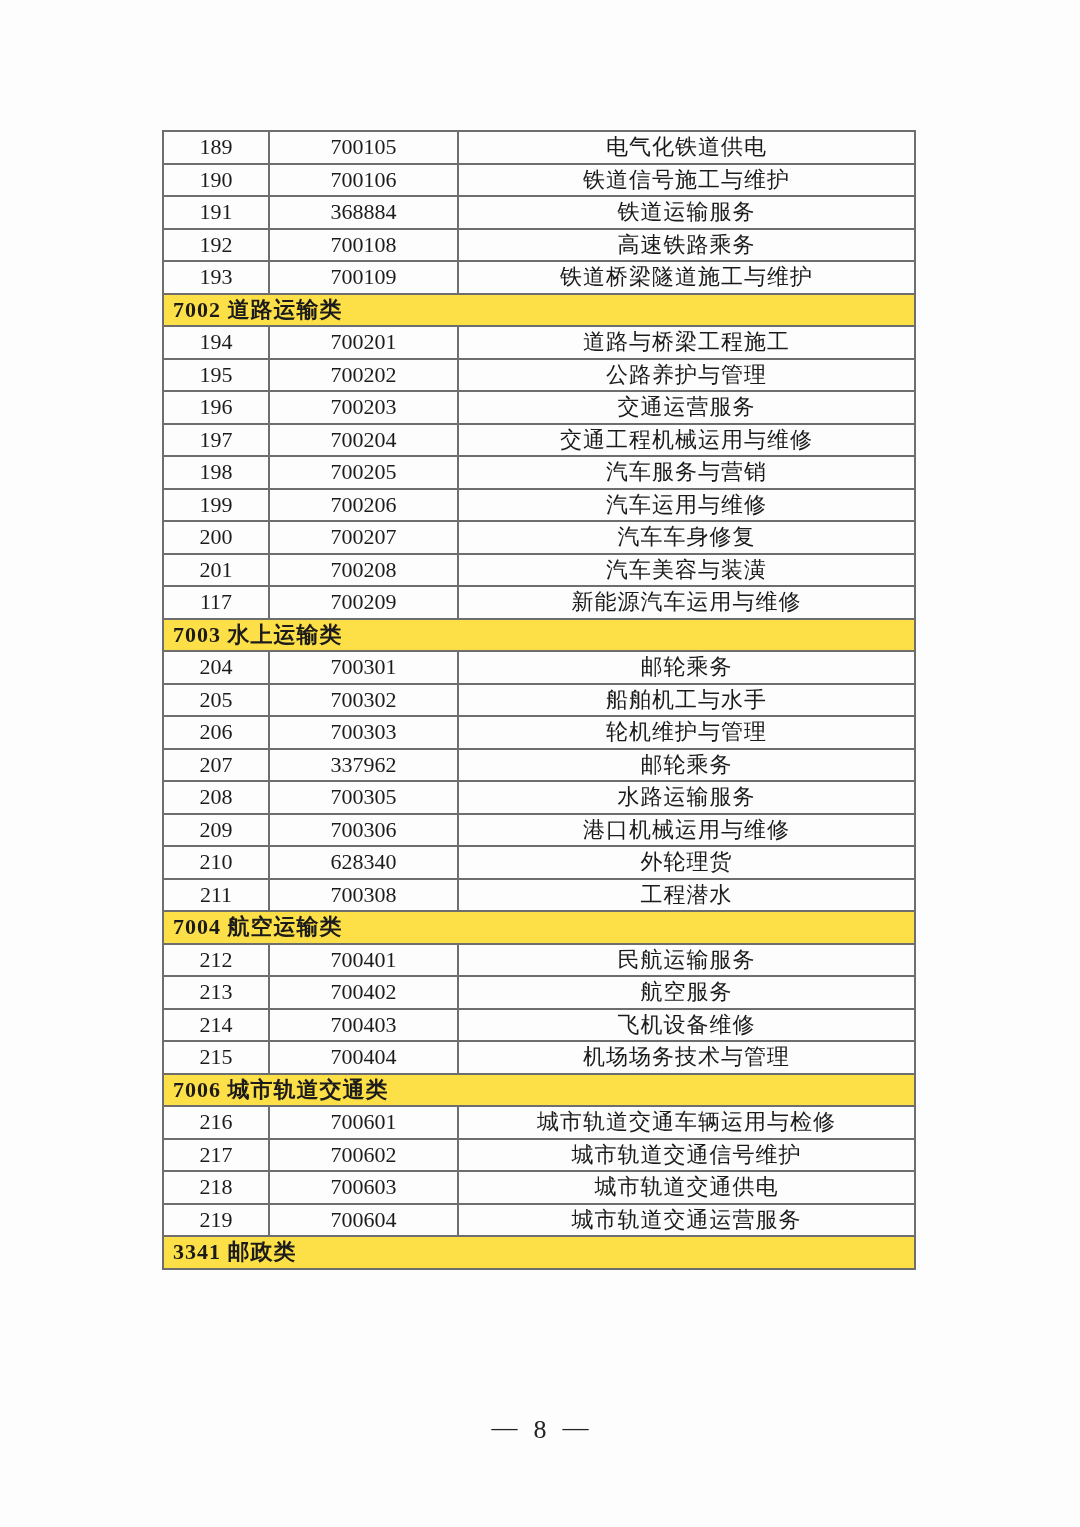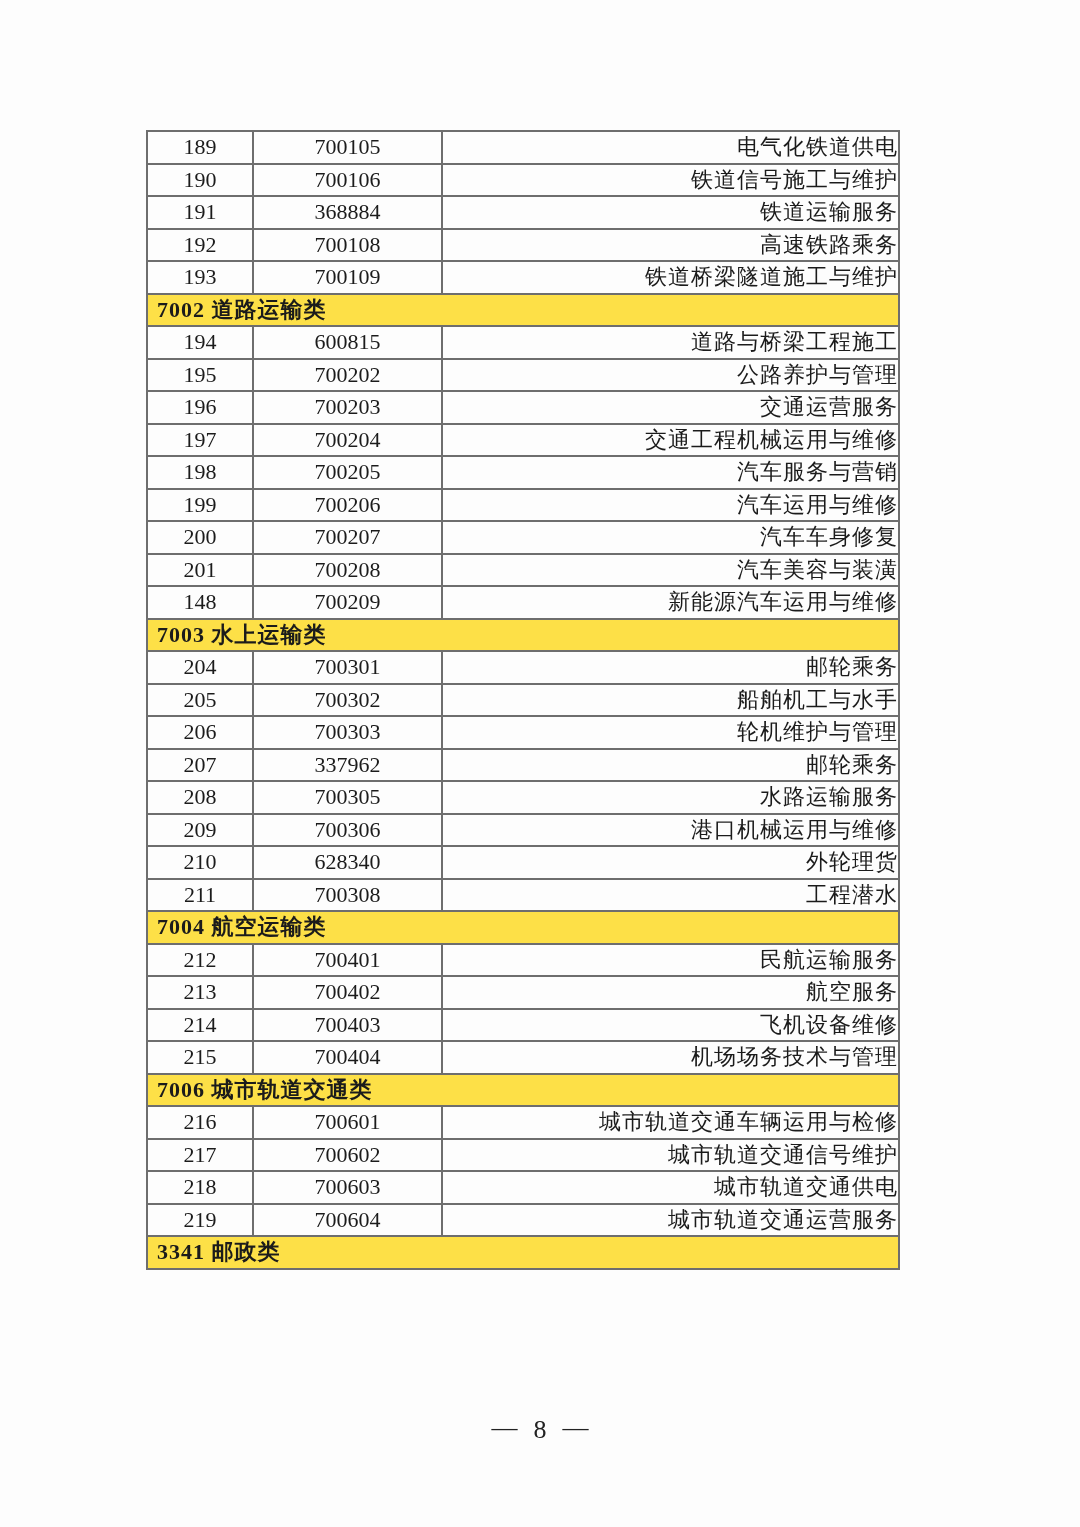--- a/index.html
+++ b/index.html
@@ -11,21 +11,21 @@
     position: relative;
     width: 1080px;
     height: 1527px;
     background: #fdfdfd;
     font-family: "Liberation Serif", "DejaVu Serif", serif;
     color: #1b1b1b;
     overflow: hidden;
   }
   table.doc-table {
     position: absolute;
-    left: 146px;
+    left: 162px;
     top: 130px;
     width: 752px;
     border-collapse: collapse;
     table-layout: fixed;
   }
   table.doc-table col.c-no   { width: 106px; }
   table.doc-table col.c-code { width: 189px; }
   table.doc-table col.c-name { width: 457px; }
   table.doc-table td {
     border: 2px solid #6e6e6e;
@@ -33,21 +33,21 @@
     font-size: 22px;
     line-height: 1;
     padding: 0;
     white-space: nowrap;
     overflow: hidden;
   }
   td.cell-no, td.cell-code {
     text-align: center;
   }
   td.cell-name {
-    text-align: right;
+    text-align: center;
     padding-left: 13px;
     letter-spacing: 1px;
   }
   tr.section-row td {
     background: #fde047;
     font-weight: bold;
     text-align: left;
     padding-left: 9px;
     letter-spacing: 1px;
   }
@@ -101,21 +101,21 @@
         <tr>
           <td class="cell-no">193</td>
           <td class="cell-code">700109</td>
           <td class="cell-name">铁道桥梁隧道施工与维护</td>
         </tr>
         <tr class="section-row">
           <td colspan="3">7002 道路运输类</td>
         </tr>
         <tr>
           <td class="cell-no">194</td>
-          <td class="cell-code">600815</td>
+          <td class="cell-code">700201</td>
           <td class="cell-name">道路与桥梁工程施工</td>
         </tr>
         <tr>
           <td class="cell-no">195</td>
           <td class="cell-code">700202</td>
           <td class="cell-name">公路养护与管理</td>
         </tr>
         <tr>
           <td class="cell-no">196</td>
           <td class="cell-code">700203</td>
@@ -140,21 +140,21 @@
           <td class="cell-no">200</td>
           <td class="cell-code">700207</td>
           <td class="cell-name">汽车车身修复</td>
         </tr>
         <tr>
           <td class="cell-no">201</td>
           <td class="cell-code">700208</td>
           <td class="cell-name">汽车美容与装潢</td>
         </tr>
         <tr>
-          <td class="cell-no">148</td>
+          <td class="cell-no">117</td>
           <td class="cell-code">700209</td>
           <td class="cell-name">新能源汽车运用与维修</td>
         </tr>
         <tr class="section-row">
           <td colspan="3">7003 水上运输类</td>
         </tr>
         <tr>
           <td class="cell-no">204</td>
           <td class="cell-code">700301</td>
           <td class="cell-name">邮轮乘务</td>

